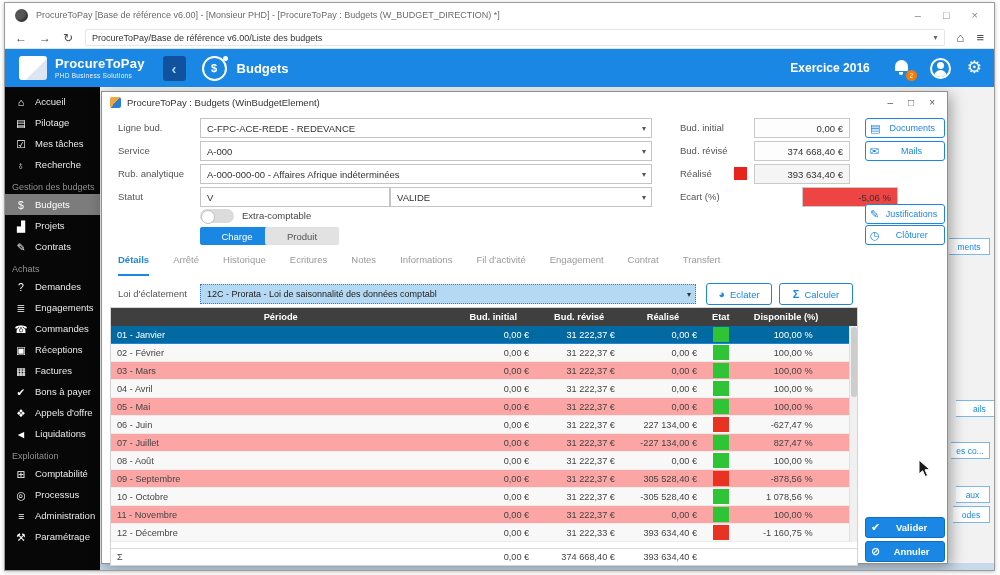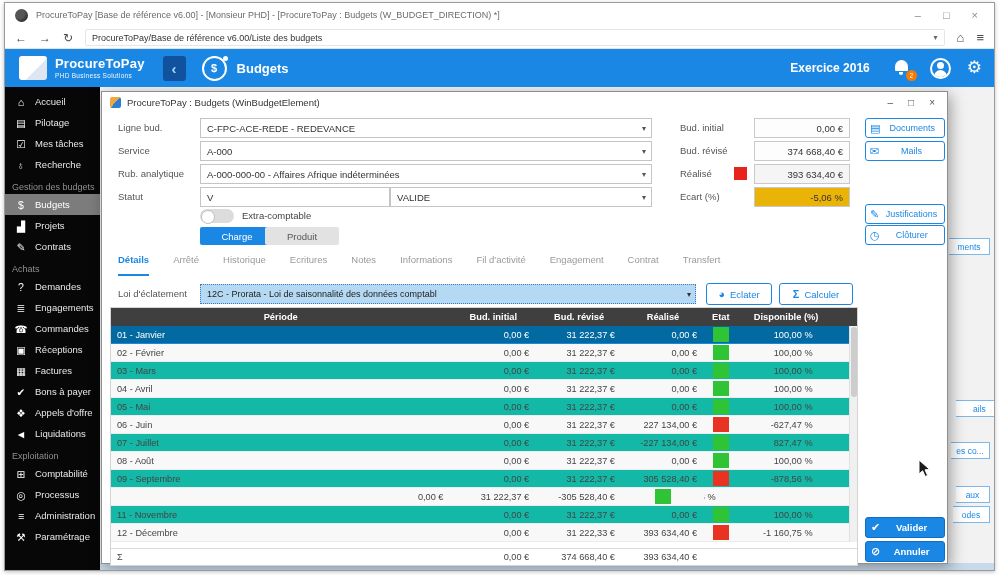--- a/index.html
+++ b/index.html
@@ -78,21 +78,21 @@
   .select, .tbox { position:absolute; height:20px; border:1px solid #c4c4c4; background:#fff; font-size:9.5px; color:#333;
                    display:flex; align-items:center; padding:0 6px; white-space:nowrap; overflow:hidden; }
   .select { left:98px; width:452px; }
   .select::after { content:"▾"; position:absolute; right:5px; color:#555; font-size:8px; }
   .sel-text { overflow:hidden; white-space:nowrap; }
   .statut-code { left:98px; width:190px; }
   .statut-val { left:288px; width:262px; }
   .statut-val::after { content:"▾"; position:absolute; right:5px; color:#555; font-size:8px; }
   .rinput { position:absolute; left:652px; width:96px; height:20px; border:1px solid #c9c9c9; font-size:9.5px; color:#333;
             display:flex; align-items:center; justify-content:flex-end; padding:0 6px; background:#fdfdfd; }
-  .rinput.gray { background:#eab308; }
+  .rinput.gray { background:#ef4444;margin-left:48px; }
   .rinput.lgray { background:#f5f5f5; }
   .red-flag { position:absolute; left:632px; top:75px; width:13px; height:13px; background:#e8231c; }
 
   .toggle { position:absolute; left:98px; top:117px; width:34px; height:14px; background:#dcdcdc; border-radius:8px; }
   .toggle::before { content:""; position:absolute; left:1px; top:1px; width:12px; height:12px; background:#fff; border:1px solid #c0c0c0; border-radius:50%; }
   .toggle-label { position:absolute; left:140px; top:117px; font-size:9.5px; color:#444; line-height:14px; }
   .seg-btn { position:absolute; top:135px; height:18px; width:74px; font-size:9.5px; display:flex; align-items:center; justify-content:center; border-radius:2px; }
   .seg-charge { left:98px; background:#1b87e5; color:#fff; }
   .seg-produit { left:163px; background:#e2e2e2; color:#555; }
 
@@ -108,21 +108,21 @@
               font-size:9.5px; display:flex; align-items:center; justify-content:center; gap:5px; }
   .btn-eclater { left:604px; width:66px; }
   .btn-calculer { left:677px; width:74px; }
   .mini-btn .ic { font-size:11px; font-weight:bold; }
 
   .table { position:absolute; left:8px; top:215px; width:748px; border:1px solid #d4d4d4; background:#fff; }
   .tgrid { display:grid; grid-template-columns:45.5% 11.5% 11.5% 11% 4.5% 13% 3%; }
   .thead { background:#3f3f3f; color:#fff; height:18px; font-size:9.3px; font-weight:bold; }
   .thead > div { display:flex; align-items:center; justify-content:center; }
   .thead > div:first-child { justify-content:center; }
-  .trow { height:18px; font-size:9.2px; color:#444; border-bottom:1px solid #ececec; background:#14b8a6; }
+  .trow { height:18px; font-size:9.2px; color:#444; border-bottom:1px solid #ececec; background:#fca5a5; }
   .trow:nth-of-type(odd) { background:#f8f8f8; }
   .trow.selected { background:#0369a1; color:#fff; border-bottom-color:#1b87e5; }
   .c { display:flex; align-items:center; overflow:hidden; white-space:nowrap; }
   .c.period { padding-left:6px; }
   .c.num { justify-content:flex-end; padding-right:7px; }
   .c.dispo { justify-content:flex-end; padding-right:22px; }
   .c.etat { justify-content:center; }
   .state-block { width:16px; height:15px; }
   .state-block.green { background:#2fc435; }
   .state-block.red { background:#e83323; }
@@ -521,20 +521,21 @@
               <div class="c num">31 222,37 €</div>
               <div class="c num">305 528,40 €</div>
               <div class="c etat">
                 <span class="state-block red"></span>
               </div>
               <div class="c dispo">-878,56 %</div>
               <div class="c"></div>
             </div>
 
             <div class="tgrid trow">
+              <div class="c period">10 - Octobre</div>
               <div class="c num">0,00 €</div>
               <div class="c num">31 222,37 €</div>
               <div class="c num">-305 528,40 €</div>
               <div class="c etat">
                 <span class="state-block green"></span>
               </div>
               <div class="c dispo">1 078,56 %</div>
               <div class="c"></div>
             </div>
 

